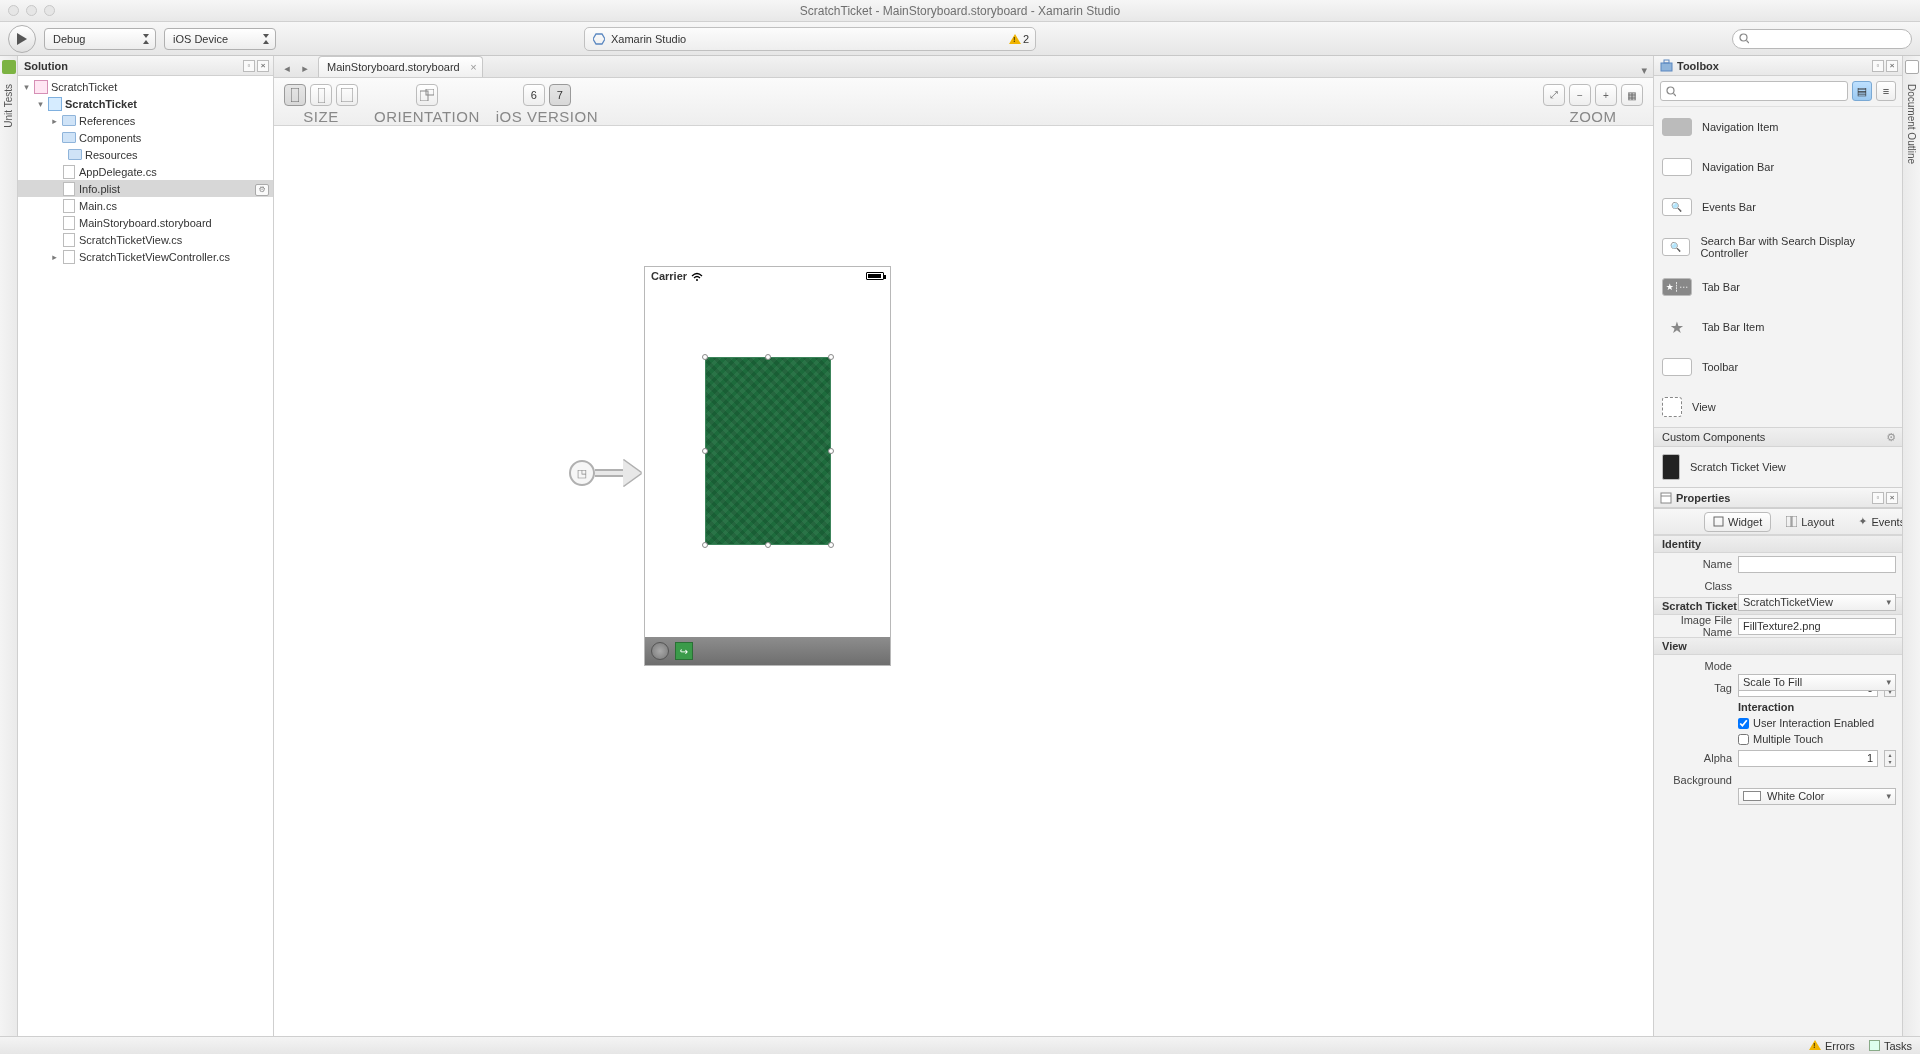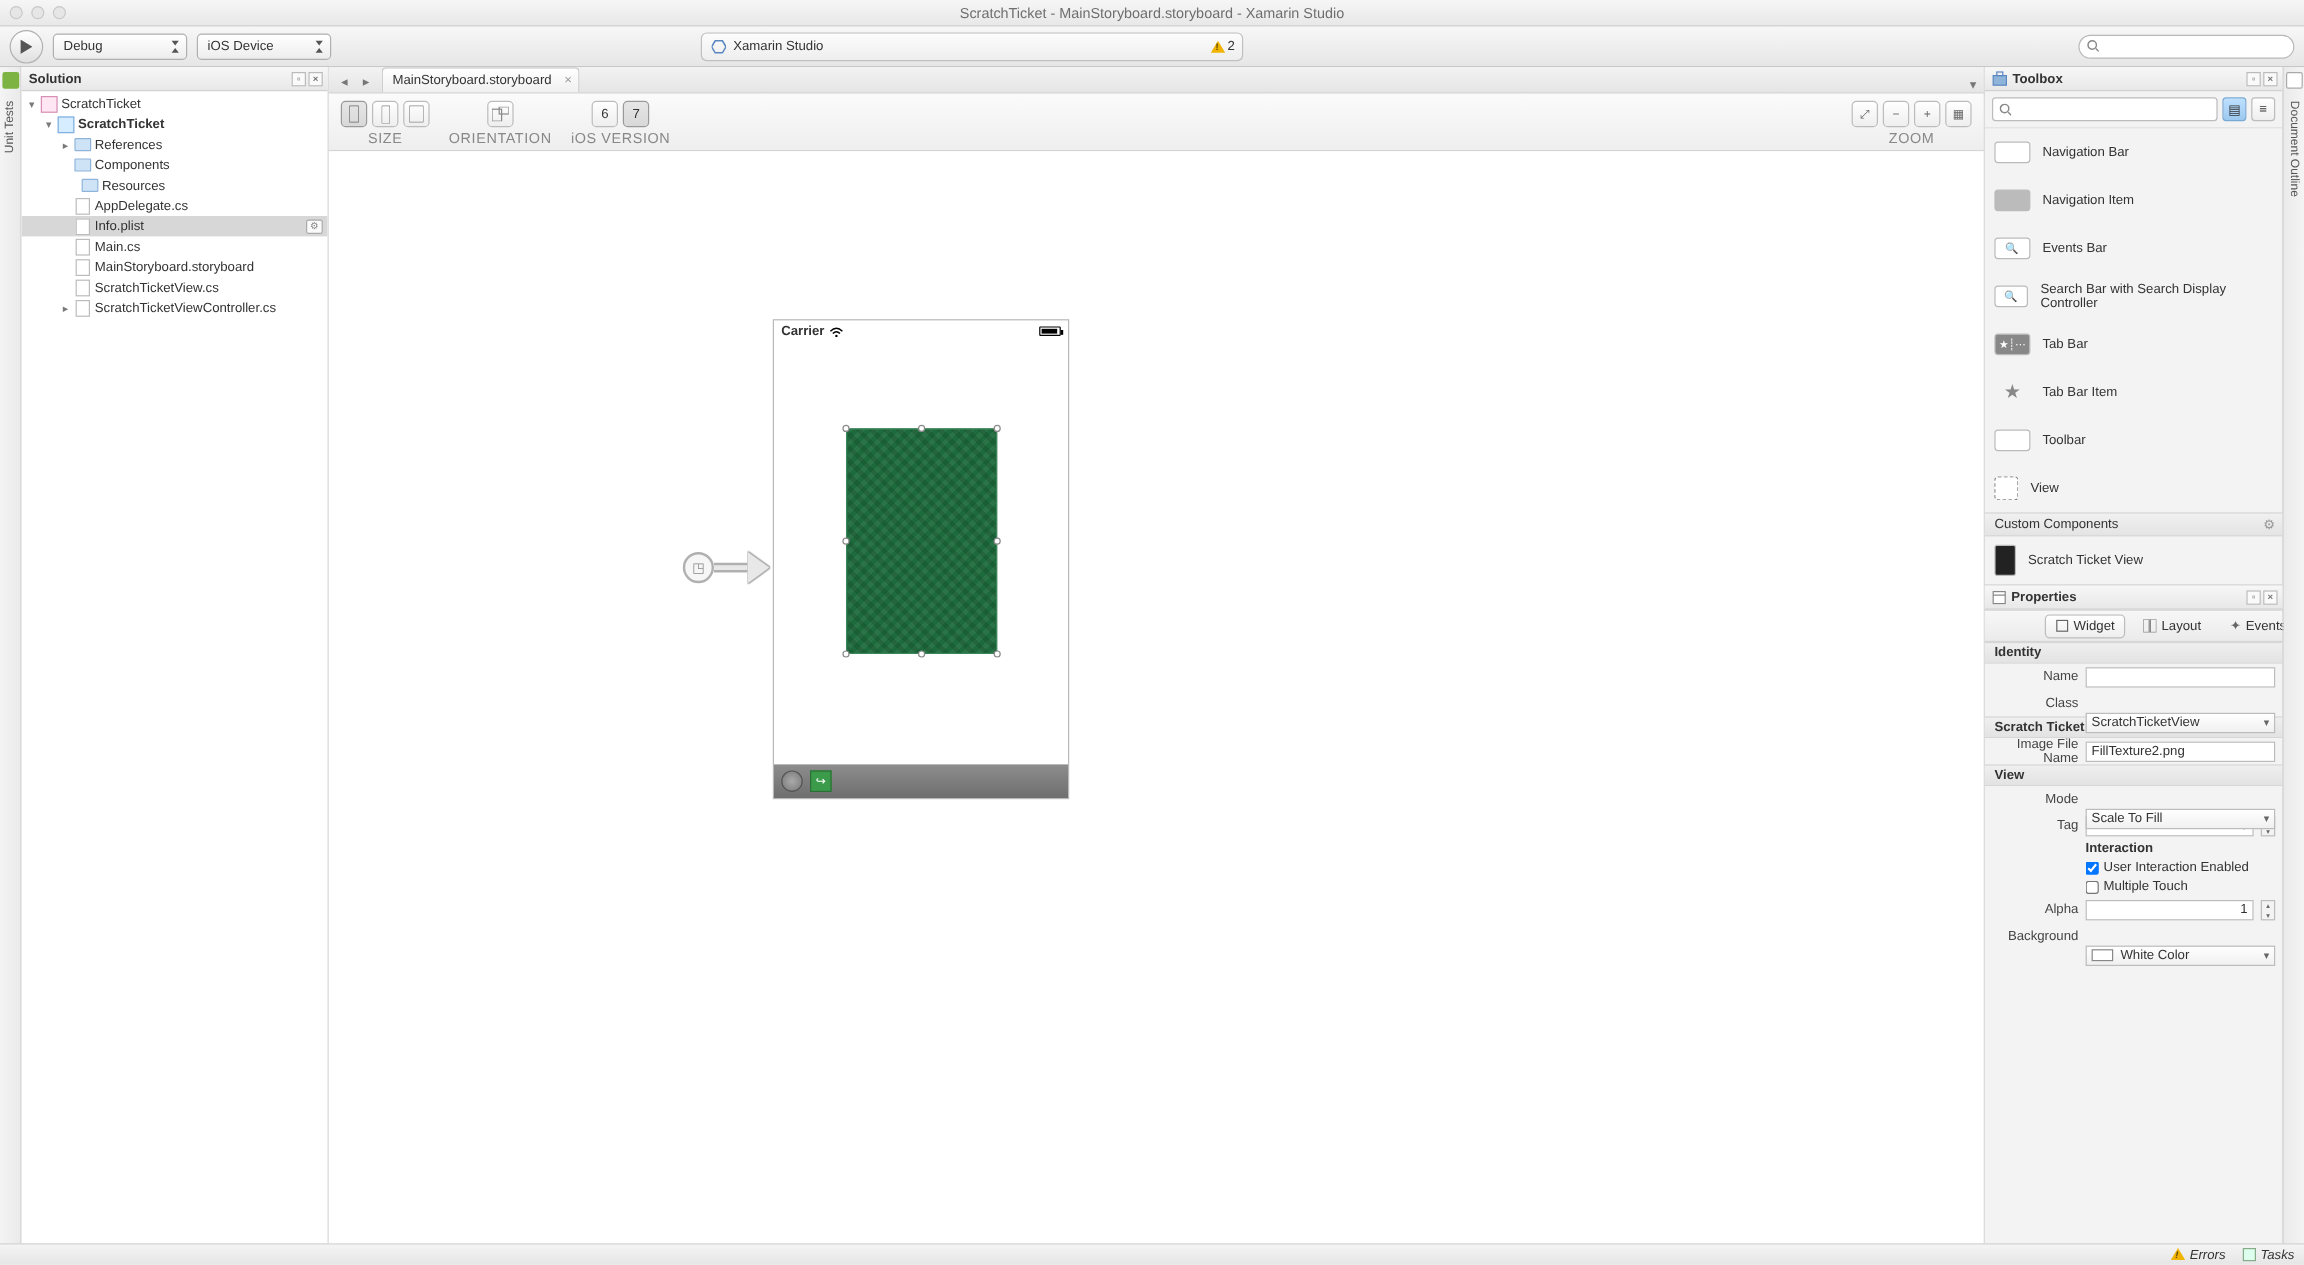--- a/index.html
+++ b/index.html
@@ -53,21 +53,21 @@
 .navarrow { width:18px; height:18px; display:flex; align-items:center; justify-content:center; color:#777; }
 .tab { height:21px; background:linear-gradient(#fff,#f0f0f0); border:1px solid #c8c8c8; border-bottom:none; border-radius:4px 4px 0 0; padding:0 22px 0 8px; display:flex; align-items:center; position:relative; margin-left:4px;}
 .tab .close { position:absolute; right:5px; color:#999; }
 .tabbar .drop { margin-left:auto; margin-right:6px; color:#777; }
 
 .designer-toolbar { height:48px; background:linear-gradient(#fbfbfb,#eee); border-bottom:1px solid #d4d4d4; display:flex; align-items:flex-start; padding:6px 10px 0; gap:16px; }
 .btngroup { display:flex; flex-direction:column; align-items:center; gap:2px; }
 .btngroup .row { display:flex; gap:4px; }
 .sqbtn { width:22px; height:22px; background:linear-gradient(#fff,#eee); border:1px solid #bcbcbc; border-radius:4px; display:flex; align-items:center; justify-content:center; color:#666; font-size:10px;}
 .sqbtn.active { background:linear-gradient(#e6e6e6,#d8d8d8); border-color:#9a9a9a; }
-.grouplabel { font-size:12px; color:#888; letter-spacing:0.5px;text-align:center; }
+.grouplabel { font-size:15px; color:#888; letter-spacing:0.5px;text-align:center; }
 .zoomgroup { margin-left:auto; }
 
 .canvas { flex:1; background:#fff; position:relative; overflow:hidden; }
 .device { position:absolute; left:370px; top:140px; width:247px; height:400px; border:1px solid #b8b8b8; background:#fff; display:flex; flex-direction:column; }
 .statusbar { height:18px; display:flex; align-items:center; justify-content:space-between; padding:0 6px; font-size:10px; font-weight:bold; }
 .statusbar .battery { width:18px; height:8px; border:1px solid #000; border-radius:1px; position:relative; }
 .statusbar .battery::after { content:""; position:absolute; right:-3px; top:2px; width:2px; height:4px; background:#000; }
 .statusbar .battery .fill { position:absolute; left:1px; top:1px; bottom:1px; right:2px; background:#000; }
 .device-body { flex:1; position:relative; }
 .scratchview { position:absolute; left:60px; top:72px; width:126px; height:188px; background:#1d6b3c; background-image: repeating-linear-gradient(45deg, rgba(0,0,0,0.12) 0 4px, transparent 4px 8px), repeating-linear-gradient(-45deg, rgba(255,255,255,0.06) 0 4px, transparent 4px 8px); border:1px solid #3c845a; }
@@ -105,21 +105,21 @@
 .prop-row .pinput { flex:1; height:17px; border:1px solid #bcbcbc; background:#fff; padding:0 4px; display:flex; align-items:center; }
 .prop-row .pselect { flex:1; height:17px; border:1px solid #bcbcbc; background:linear-gradient(#fff,#f0f0f0); padding:0 4px; display:flex; align-items:center; position:relative;margin-top:32px;}
 .prop-row .pselect::after { content:"▾"; position:absolute; right:4px; color:#666; font-size:9px;}
 .prop-row .stepper { width:12px; height:17px; border:1px solid #bcbcbc; display:flex; flex-direction:column;}
 .prop-row .stepper div{ flex:1; font-size:6px; text-align:center; color:#666;}
 .checkrow { padding-left:84px; display:flex; align-items:center; gap:4px; height:16px;}
 .checkrow input { width:11px; height:11px; }
 
 
 .statusbar-bottom { height:18px; background:linear-gradient(#f4f4f4,#e6e6e6); border-top:1px solid #cfcfcf; display:flex; align-items:center; justify-content:flex-end; padding:0 8px; gap:14px; }
-.statusbar-bottom .item { display:flex; align-items:flex-start; gap:4px; color:#555;font-style:italic; }
+.statusbar-bottom .item { display:flex; align-items:flex-start; gap:4px; color:#555; }
 
 .tri-warn { width:0;height:0;border-left:6px solid transparent;border-right:6px solid transparent;border-bottom:10px solid #f0b400; position:relative;}
 .tri-warn::after{content:"!"; position:absolute; left:-2px; top:1px; font-size:8px; color:#5a4200; font-weight:bold;}
 svg { display:block; }
 </style>
 </head>
 <body>
 
 <div class="titlebar">
   <div class="traffic">
@@ -357,26 +357,26 @@
               <circle cx="4.5" cy="4.5" r="3.5" fill="none" stroke="#888" stroke-width="1.2"></circle>
               <line x1="7.5" y1="7.5" x2="10" y2="10" stroke="#888" stroke-width="1.2"></line>
             </svg>
           <input style="">
         </div>
         <div class="mini active">▤</div>
         <div class="mini">≡</div>
       </div>
       <div class="tb-list">
         <div class="tb-item">
+            <div class="tb-thumb" style="background:#bbb"></div>
+            <span>Navigation Item</span>
+          </div>
+        <div class="tb-item">
             <div class="tb-thumb"></div>
             <span>Navigation Bar</span>
-          </div>
-        <div class="tb-item">
-            <div class="tb-thumb" style="background:#bbb"></div>
-            <span>Navigation Item</span>
           </div>
         <div class="tb-item">
             <div class="tb-thumb">🔍</div>
             <span>Events Bar</span>
           </div>
         <div class="tb-item">
             <div class="tb-thumb">🔍</div>
             <span>Search Bar with Search Display Controller</span>
           </div>
         <div class="tb-item">

